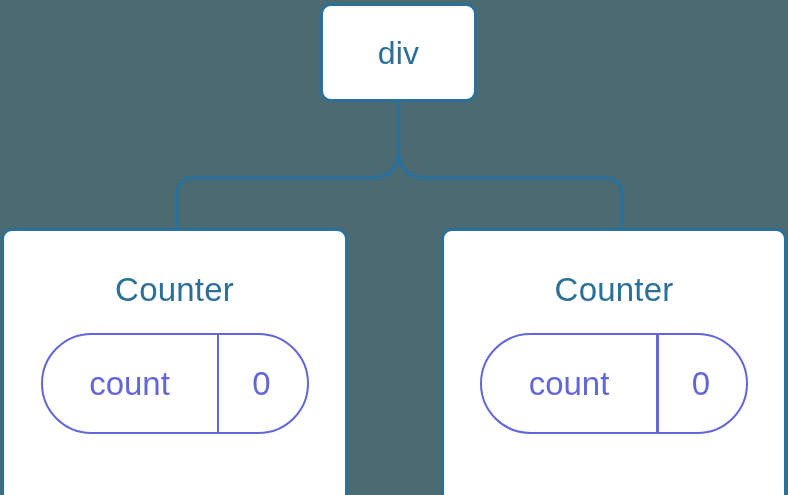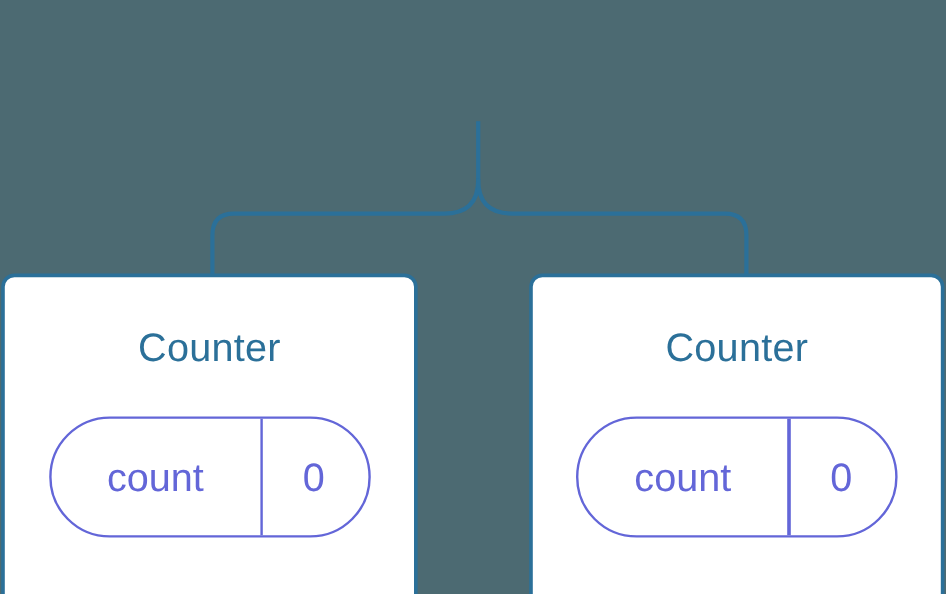--- a/index.html
+++ b/index.html
@@ -78,21 +78,21 @@
     line-height: 1;
     letter-spacing: 0.2px;
     user-select: none;
     text-align: right;
   }
 
   
   .state-pill {
     position: relative;
     box-sizing: border-box;
-    margin-top: 41px;
+    margin-top: 27px;
     width: 268px;
     height: 101px;
     border: 2.5px solid #6366d8;
     border-radius: 52px;
     display: flex;
     align-items: stretch;
     background: #ffffff;
   }
   .pill-key,
   .pill-value {
@@ -126,20 +126,23 @@
 
   <svg id="connectors" viewBox="0 0 788 495" width="788" height="495" fill="none">
 
     <path d="M 398.5 101 L 398.5 150" stroke="#2b7099" stroke-width="3.5" stroke-linecap="butt"></path>
 
     <path d="M 398.5 150 Q 398.5 178 370 178 L 195 178 Q 177 178 177 196 L 177 230" stroke="#2b7099" stroke-width="3.5" stroke-linecap="round"></path>
 
     <path d="M 398.5 150 Q 398.5 178 427 178 L 604 178 Q 622 178 622 196 L 622 230" stroke="#2b7099" stroke-width="3.5" stroke-linecap="round"></path>
   </svg>
 
+  <div class="node" id="node-div">
+    <span class="node-title-div">div</span>
+  </div>
 
   <div class="node counter-node" id="node-counter-left">
     <span class="node-title">Counter</span>
     <div class="state-pill">
       <span class="pill-key">count</span>
       <span class="pill-divider"></span>
       <span class="pill-value">0</span>
     </div>
   </div>
 

